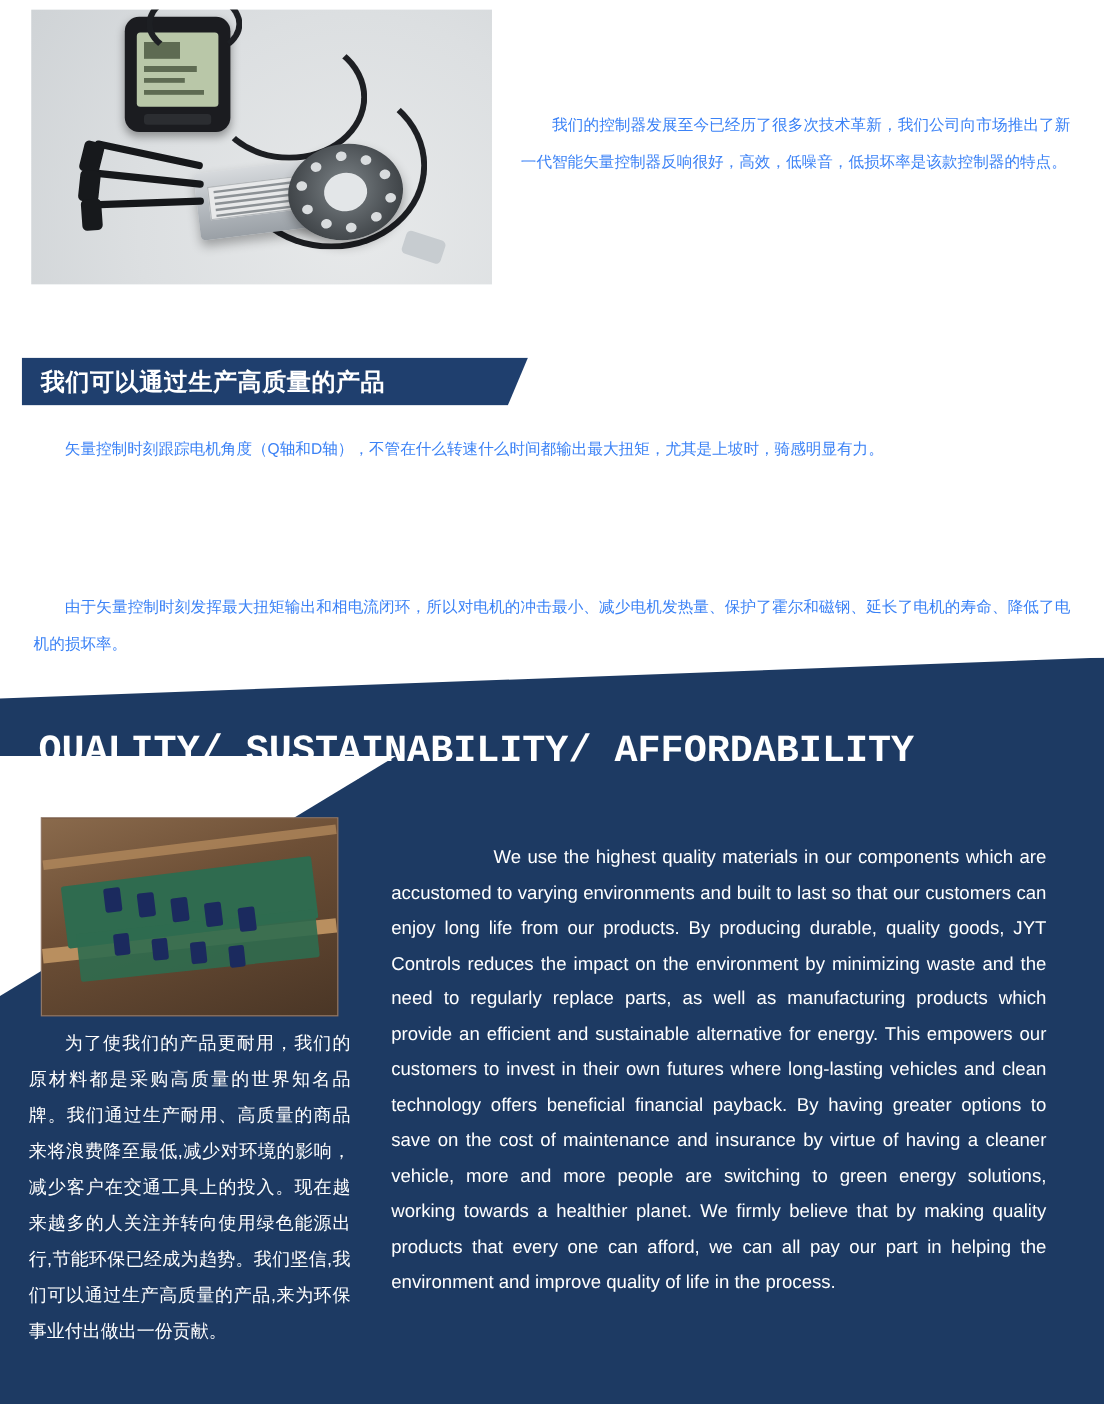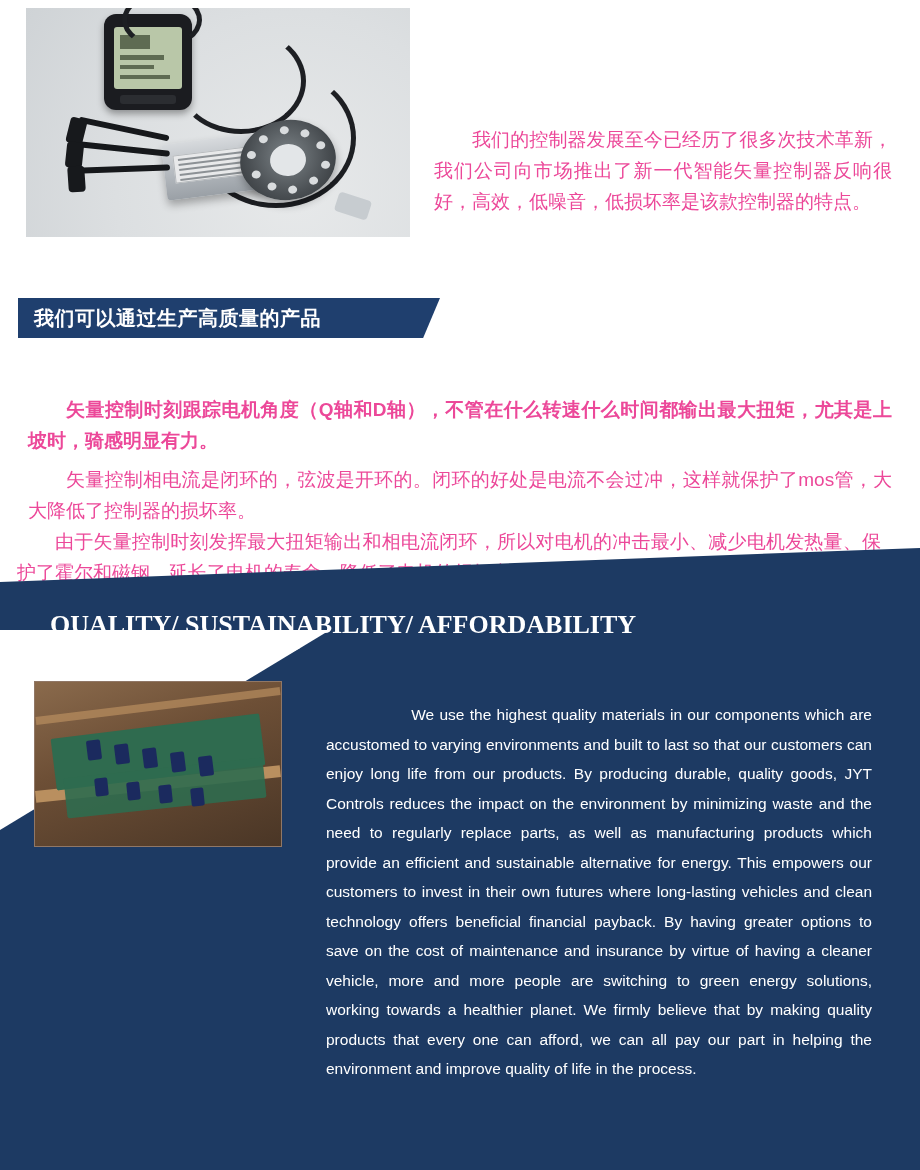--- a/index.html
+++ b/index.html
@@ -174,47 +174,46 @@
     top: 26px;
     width: 178px;
     height: 42px;
     padding-left: 14px;
     font-size: 20px;
     clip-path: polygon(0 0, 100% 0, 92% 100%, 0 100%);
   }
 
   .para {
     position: absolute;
-    font-size: 19px;
+    font-size: 13px;
     line-height: 31px;
-    color: #ec4899;
+    color: #3b82f6;
     text-align: justify;
     text-justify: inter-ideograph;
-    margin-top: 36px;
   }
   .p-top {
     left: 434px;
     top: 88px;
     width: 458px;
     text-indent: 2em;
   }
 
   
   .badge-sec2 {
     left: 18px;
     top: 298px;
     width: 406px;
     height: 40px;
     padding-left: 16px;
     font-size: 20px;
     clip-path: polygon(0 0, 100% 0, 96% 100%, 0 100%);
   }
-  .p-s2a { left: 28px; top: 358px; width: 864px; text-indent: 2em; font-weight: bold; }
+  .p-s2a { left: 28px; top: 358px; width: 864px; text-indent: 2em; }
   .p-s2b { left: 28px; top: 428px; width: 864px; text-indent: 2em; }
-  .p-s2c { left: 17px; top: 490px; width: 864px; text-indent: 2em; }
+  .p-s2c { left: 28px; top: 490px; width: 864px; text-indent: 2em; }
 
   
   .dark-band {
     position: absolute;
     left: 0;
     top: 548px;
     width: 920px;
     height: 622px;
     background: #1d3a63;
     clip-path: polygon(0 34px, 920px 0, 920px 622px, 0 622px);
@@ -248,24 +247,24 @@
     align-items: center;
     color: #ffffff;
     white-space: nowrap;
   }
   .sec3-title .cn {
     font-size: 23px;
     font-weight: bold;
     letter-spacing: 1px;
   }
   .sec3-title .en {
-    font-size: 26px;
+    font-size: 32px;
     font-weight: bold;
-    margin-left: 28px;
-    font-family: Liberation Serif, serif;
+    margin-left: 10px;
+    font-family: Liberation Mono, monospace;
   }
   .title-rule {
     position: absolute;
     left: 22px;
     top: 648px;
     width: 700px;
     height: 2px;
     background: rgba(255,255,255,.0);
   }
 
@@ -384,21 +383,20 @@
   </div>
 
 
   <div class="para p-top">我们的控制器发展至今已经历了很多次技术革新，我们公司向市场推出了新一代智能矢量控制器反响很好，高效，低噪音，低损坏率是该款控制器的特点。</div>
 
   <div class="badge-blue badge-sec2">
     <span>我们可以通过生产高质量的产品</span>
   </div>
 
   <div class="para p-s2a">矢量控制时刻跟踪电机角度（Q轴和D轴），不管在什么转速什么时间都输出最大扭矩，尤其是上坡时，骑感明显有力。</div>
-  <div class="para p-s2b">矢量控制相电流是闭环的，弦波是开环的。闭环的好处是电流不会过冲，这样就保护了mos管，大大降低了控制器的损坏率。</div>
   <div class="para p-s2c">由于矢量控制时刻发挥最大扭矩输出和相电流闭环，所以对电机的冲击最小、减少电机发热量、保护了霍尔和磁钢、延长了电机的寿命、降低了电机的损坏率。</div>
 
   <div class="dark-band"></div>
   <div class="white-wedge"></div>
   <div class="white-wedge2"></div>
 
   <div class="sec3-title">
     <span class="en">QUALITY/ SUSTAINABILITY/ AFFORDABILITY</span>
   </div>
   <div class="title-rule"></div>
@@ -413,16 +411,17 @@
     <div class="cap" style="left:80px;top:62px;width:14px;height:20px;transform:rotate(-7deg);"></div>
     <div class="cap" style="left:108px;top:66px;width:14px;height:20px;transform:rotate(-7deg);"></div>
     <div class="cap" style="left:136px;top:70px;width:14px;height:20px;transform:rotate(-7deg);"></div>
     <div class="cap" style="left:164px;top:74px;width:14px;height:20px;transform:rotate(-7deg);"></div>
     <div class="cap" style="left:60px;top:96px;width:13px;height:18px;transform:rotate(-6deg);"></div>
     <div class="cap" style="left:92px;top:100px;width:13px;height:18px;transform:rotate(-6deg);"></div>
     <div class="cap" style="left:124px;top:103px;width:13px;height:18px;transform:rotate(-6deg);"></div>
     <div class="cap" style="left:156px;top:106px;width:13px;height:18px;transform:rotate(-6deg);"></div>
   </div>
 
+  <div class="p-cn-left">为了使我们的产品更耐用，我们的原材料都是采购高质量的世界知名品牌。我们通过生产耐用、高质量的商品来将浪费降至最低,减少对环境的影响，减少客户在交通工具上的投入。现在越来越多的人关注并转向使用绿色能源出行,节能环保已经成为趋势。我们坚信,我们可以通过生产高质量的产品,来为环保事业付出做出一份贡献。</div>
 
   <div class="p-en-right">We use the highest quality materials in our components which are accustomed to varying environments and built to last so that our customers can enjoy long life from our products. By producing durable, quality goods, JYT Controls reduces the impact on the environment by minimizing waste and the need to regularly replace parts, as well as manufacturing products which provide an efficient and sustainable alternative for energy. This empowers our customers to invest in their own futures where long-lasting vehicles and clean technology offers beneficial financial payback. By having greater options to save on the cost of maintenance and insurance by virtue of having a cleaner vehicle, more and more people are switching to green energy solutions, working towards a healthier planet. We firmly believe that by making quality products that every one can afford, we can all pay our part in helping the environment and improve quality of life in the process.</div>
 
 </div>
 
 </body></html>

